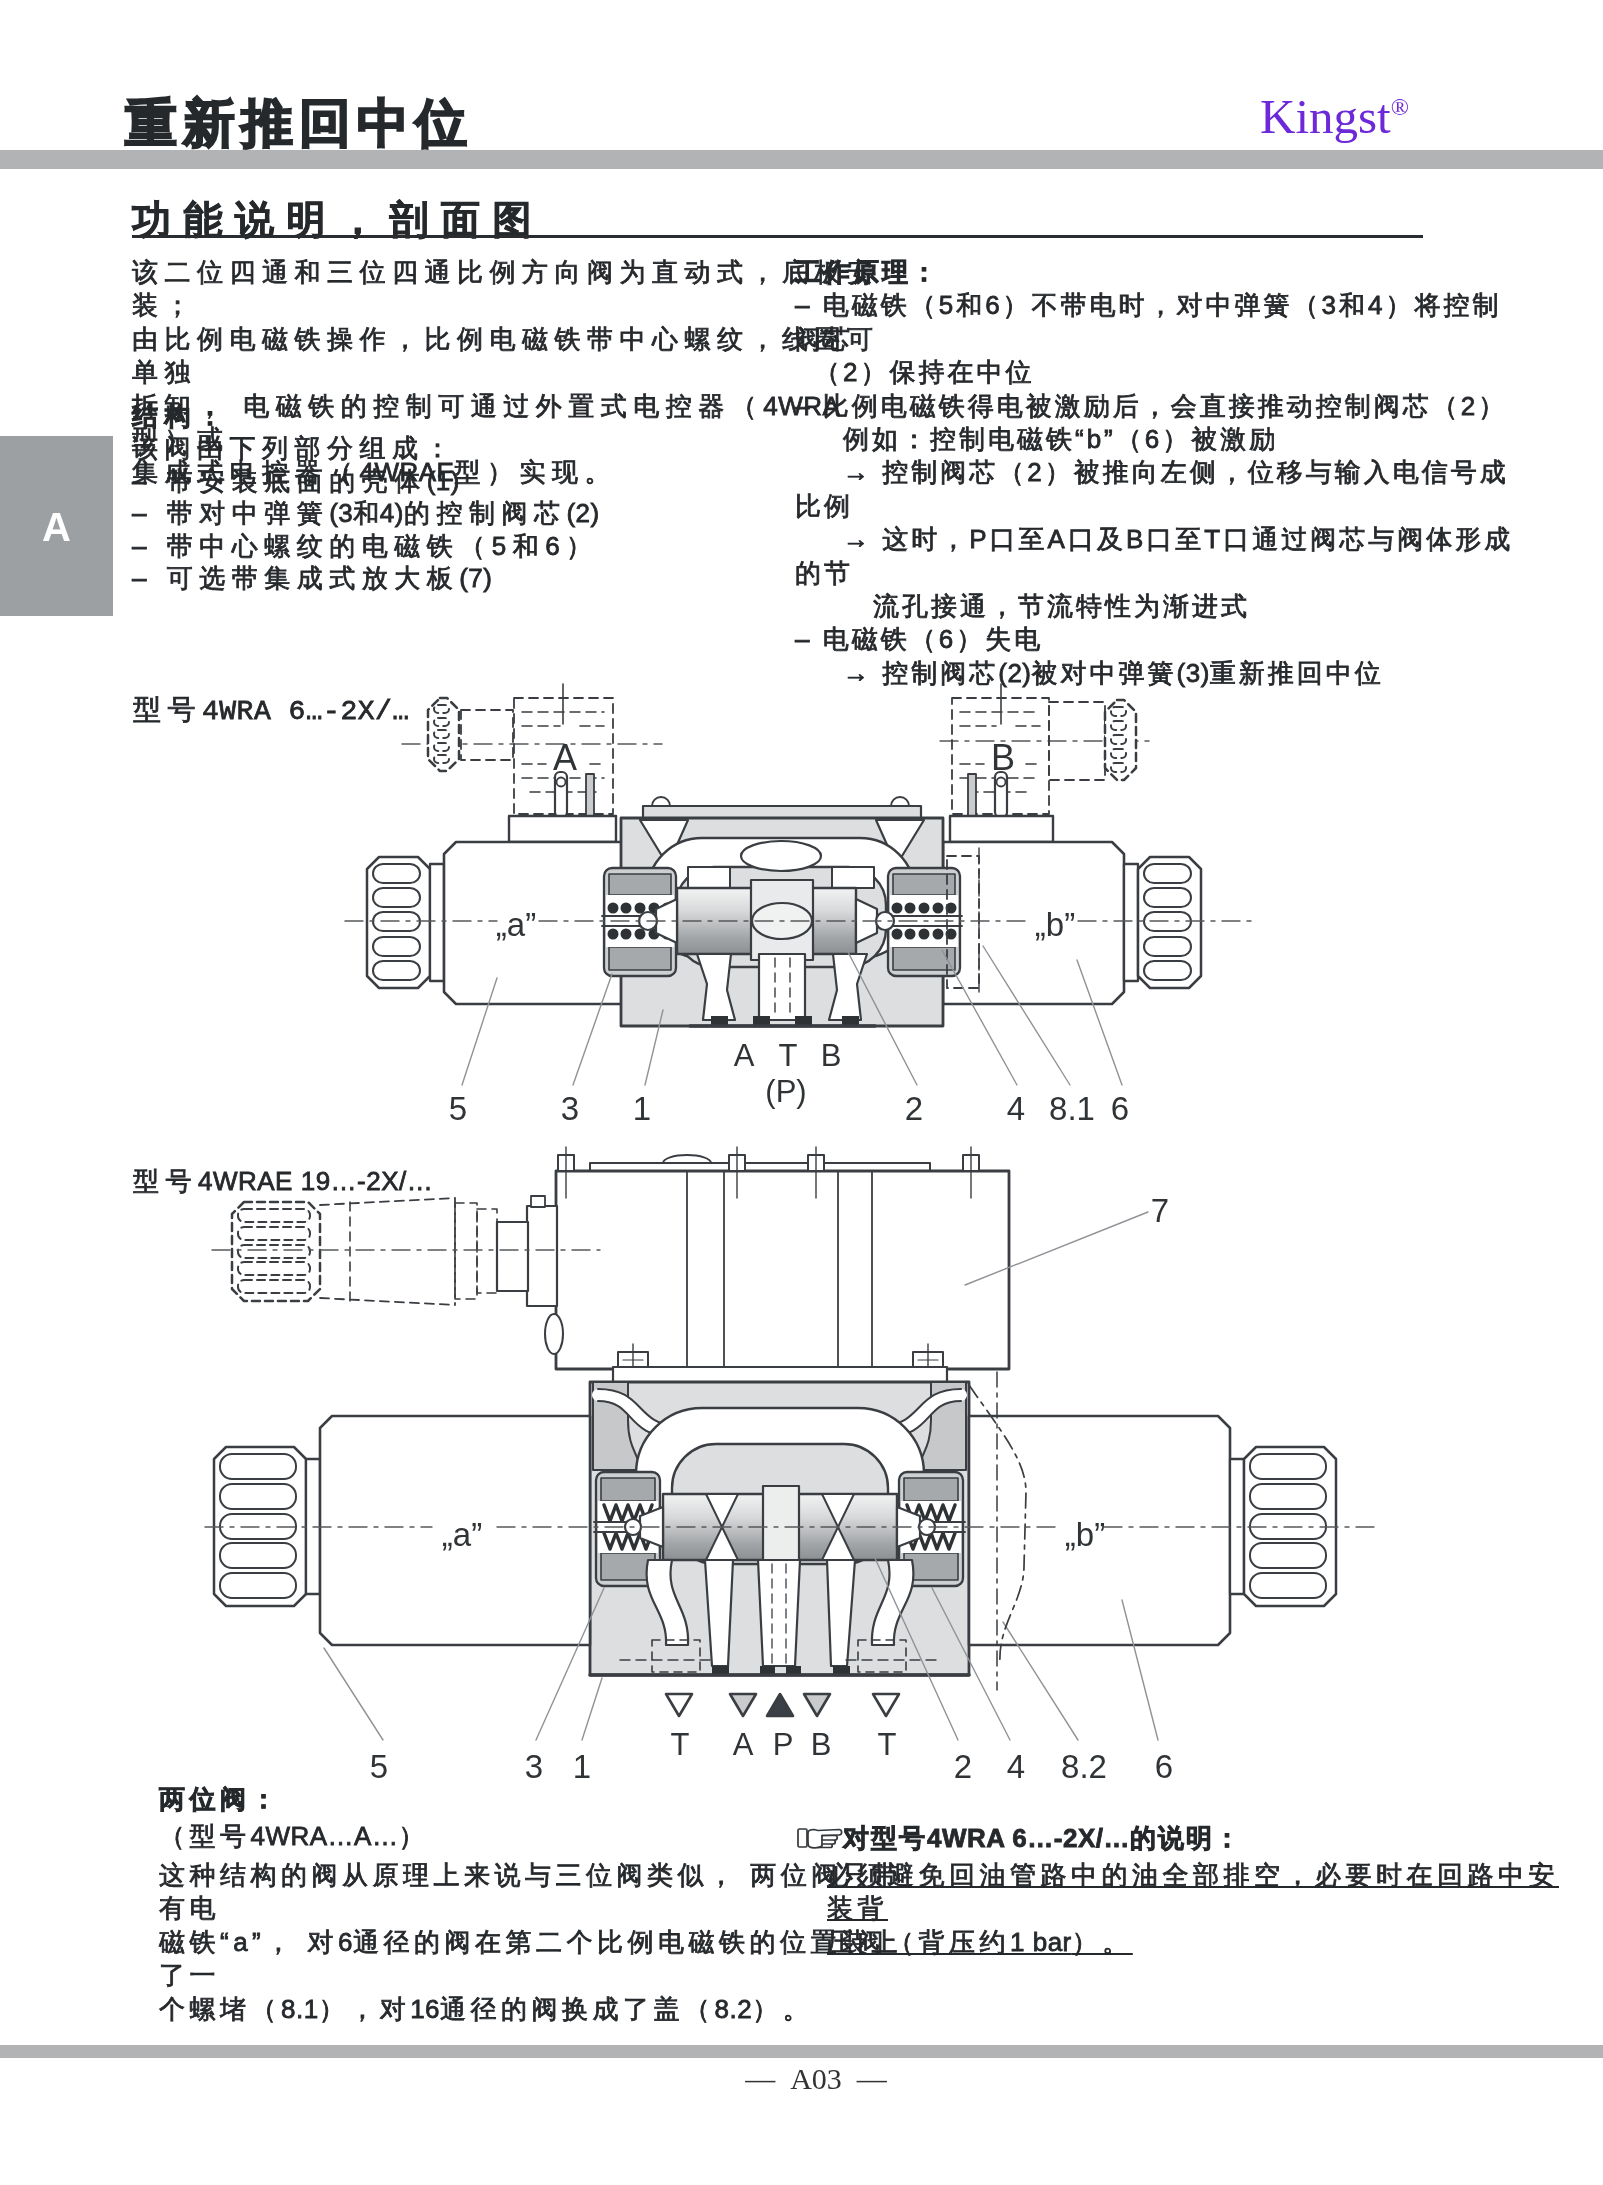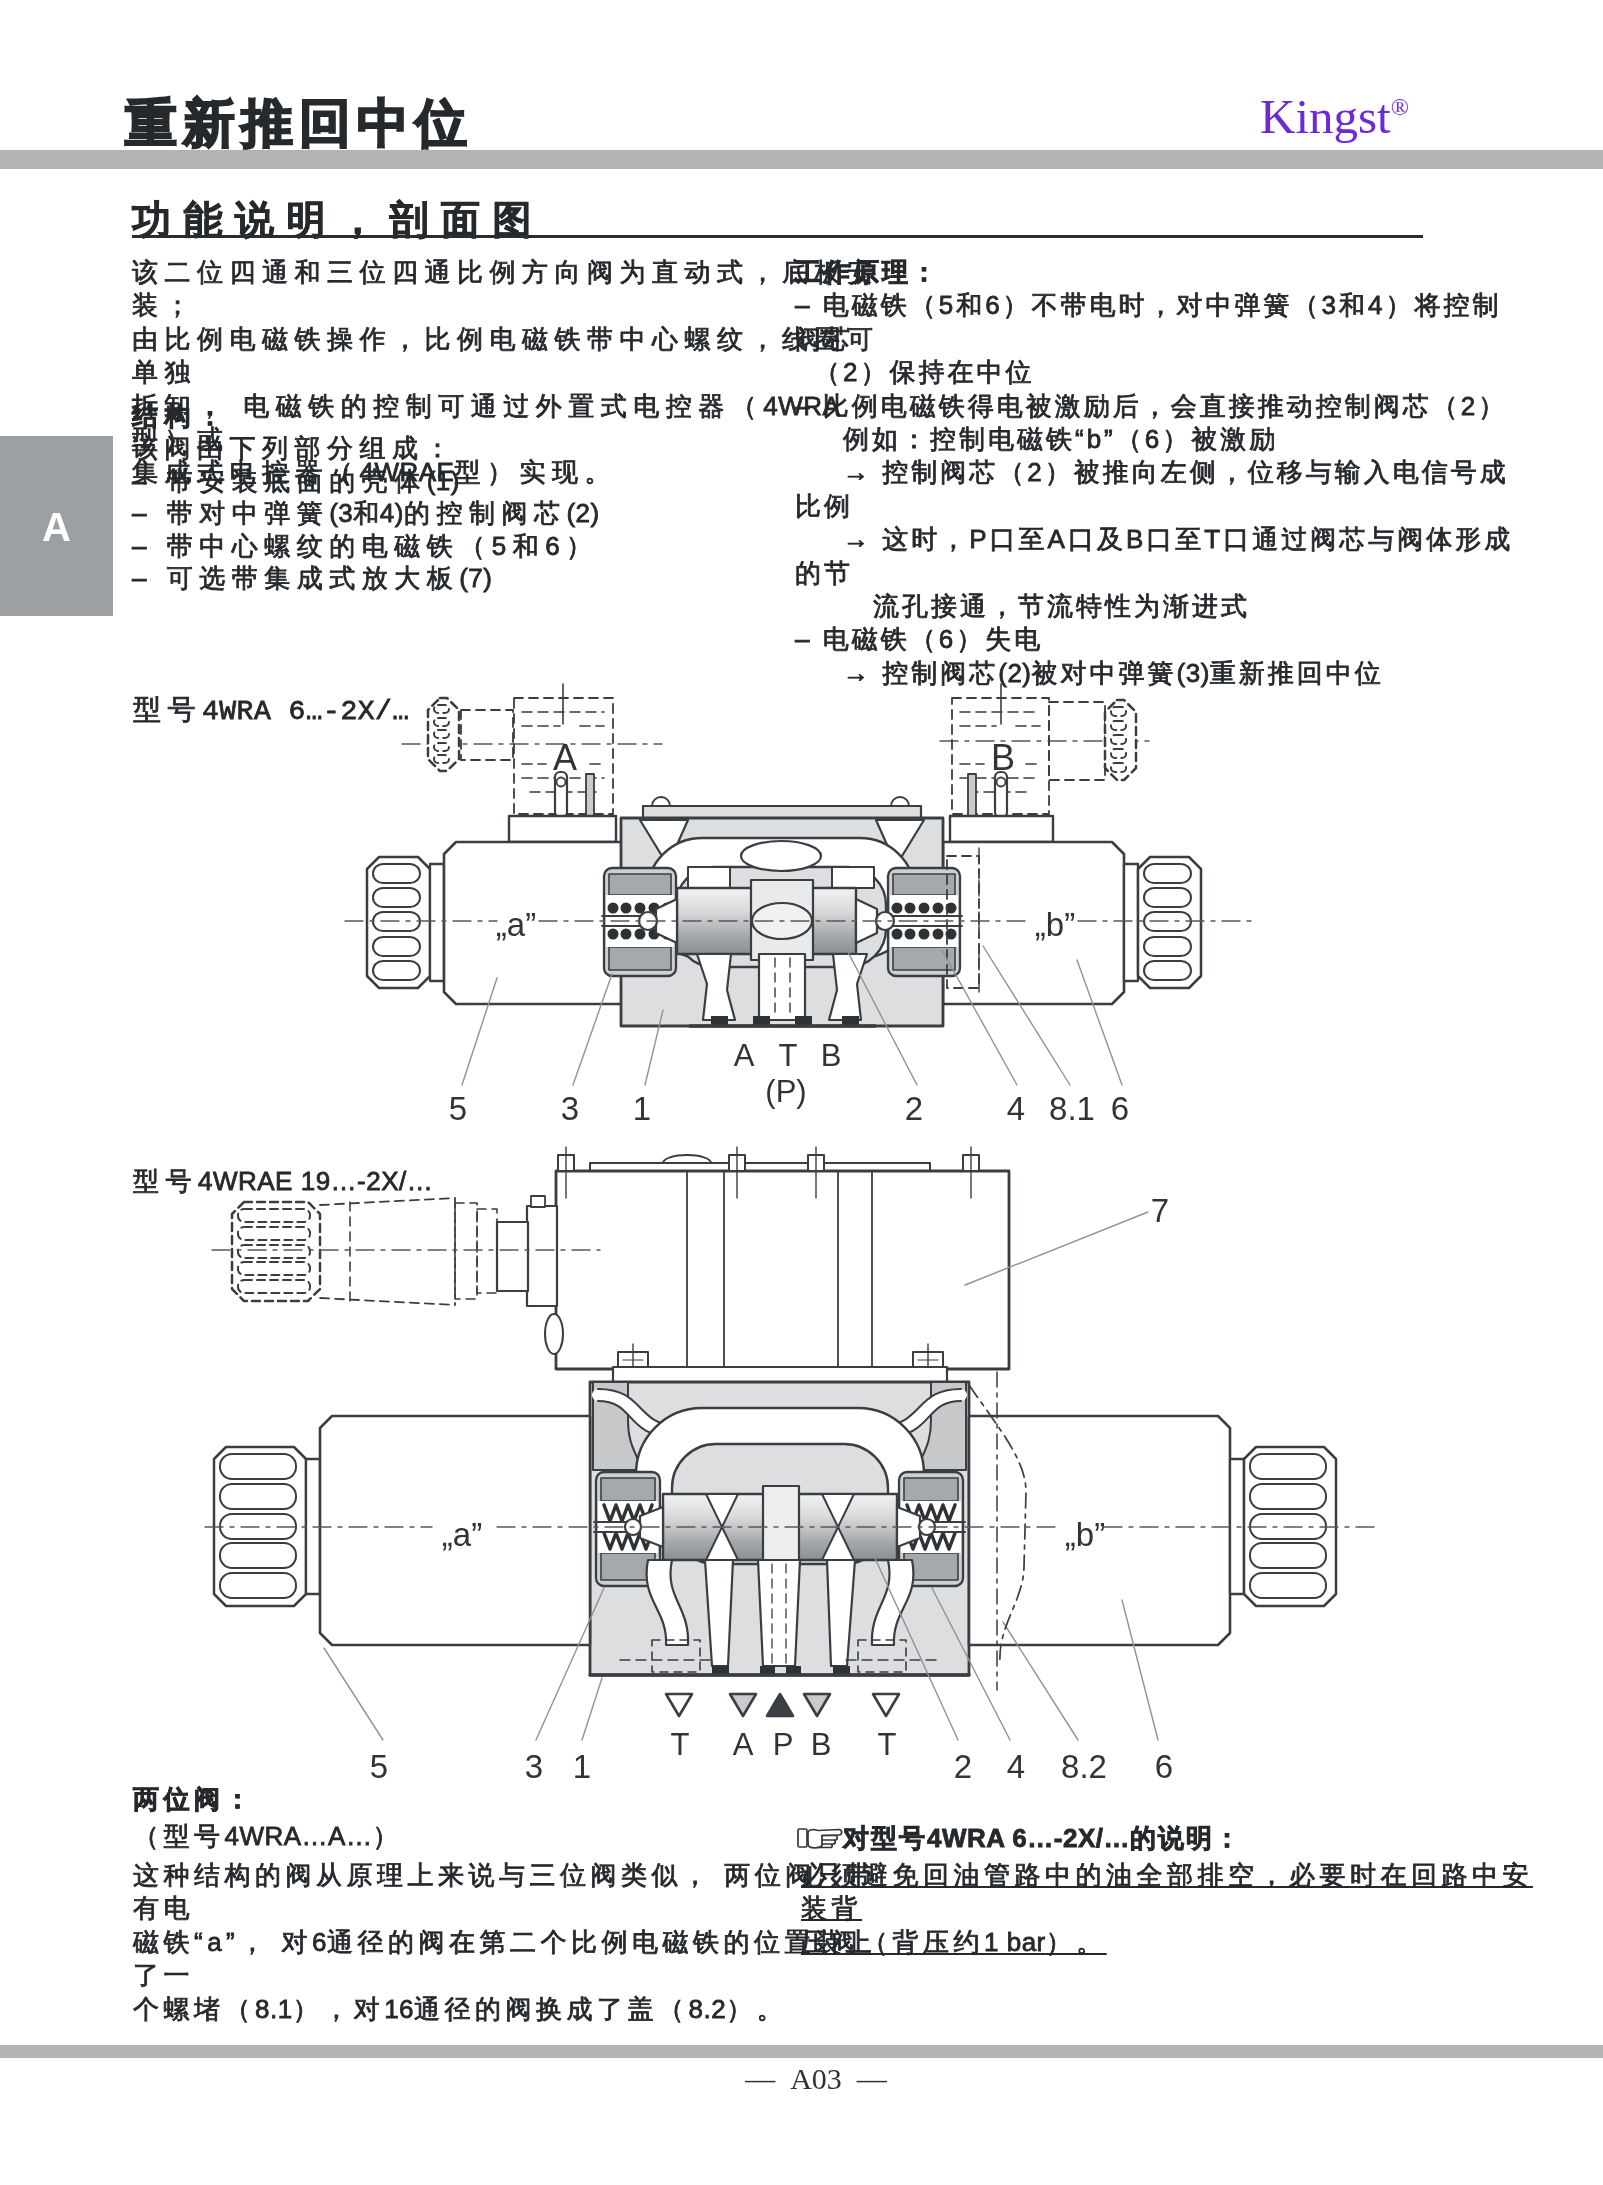--- a/index.html
+++ b/index.html
@@ -2,21 +2,21 @@
 <html><head><meta charset="utf-8">
 <style>
 html,body{margin:0;padding:0;}
 body{width:1603px;height:2185px;position:relative;background:#fff;overflow:hidden;
   font-family:"Liberation Sans",sans-serif;color:#26292c;}
 .abs{position:absolute;}
 .cjk{-webkit-text-stroke:0.8px #26292c;}
 .t26{font-size:26px;line-height:33.4px;}
 .lsL{letter-spacing:6.5px;}
 .lsR{letter-spacing:3px;}
-.lsB{letter-spacing:4.5px;}
+.lsB{letter-spacing:4.5px;margin-left:26px;}
 .lat{letter-spacing:0.5px;}
 .b{font-weight:bold;}
 </style></head>
 <body>
 <div class="abs" style="left:125px;top:89px;font-size:52px;font-weight:bold;letter-spacing:6px;-webkit-text-stroke:2px #26292c;">重新推回中位</div>
 <div class="abs" style="left:1260px;top:88px;font-family:'Liberation Serif',serif;font-size:49px;color:#6d28d9;">Kingst<span style="font-size:24px;vertical-align:18px;">®</span></div>
 <div class="abs" style="left:0;top:150px;width:1603px;height:19px;background:#b2b3b5;"></div>
 <div class="abs cjk" style="left:132px;top:193px;font-size:39px;font-weight:bold;letter-spacing:12.5px;">功能说明，剖面图</div>
 <div class="abs" style="left:132px;top:235px;width:1291px;height:3px;background:#2a2d30;"></div>
 <div class="abs cjk t26 lsL" style="left:132px;top:256px;width:760px;">该二位四通和三位四通比例方向阀为直动式，底板安装；<br>由比例电磁铁操作，比例电磁铁带中心螺纹，线圈可单独<br>拆卸， 电磁铁的控制可通过外置式电控器（<span class="lat">4WRA</span>型）或<br>集成式电控器（<span class="lat">4WRAE</span>型）实现。</div>

